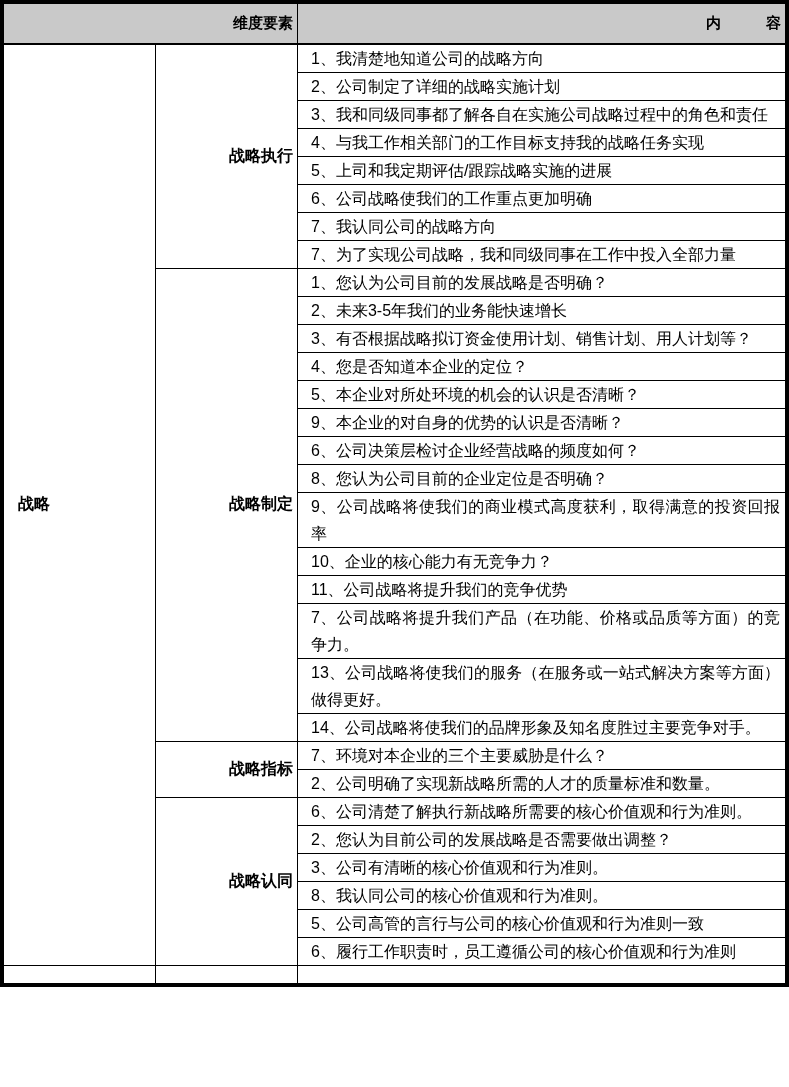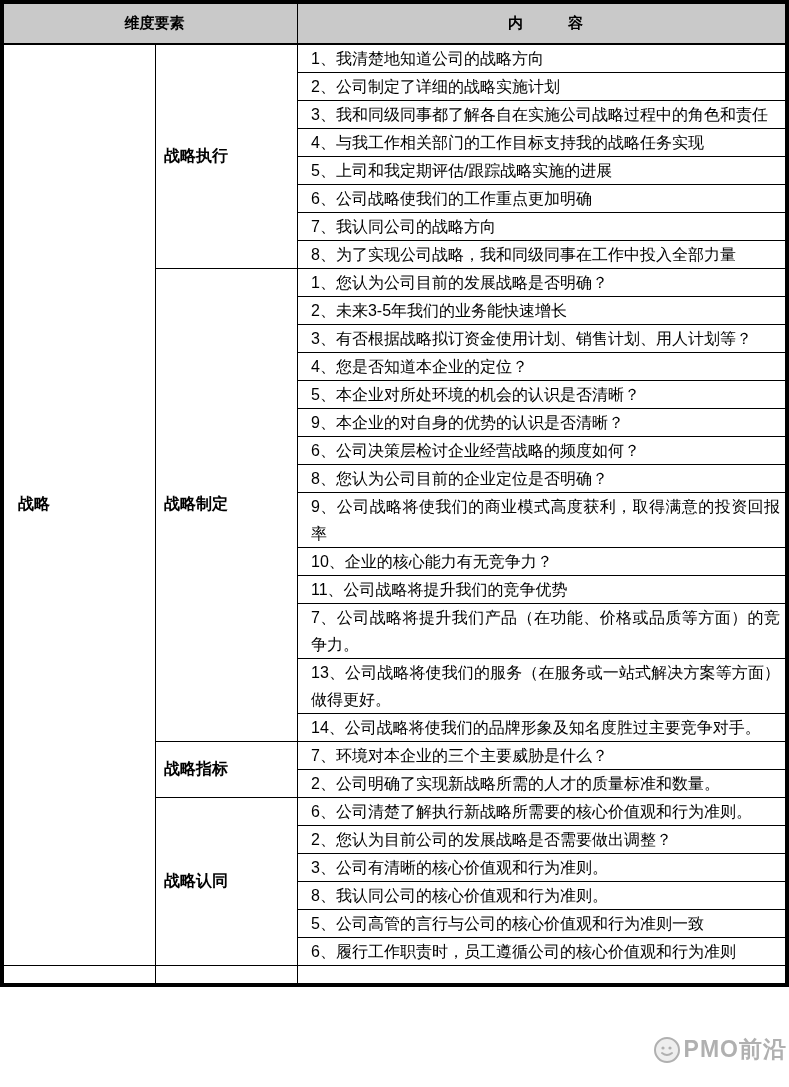--- a/index.html
+++ b/index.html
@@ -26,34 +26,35 @@
   }
   .assessment th, .assessment td {
     border: 1px solid var(--border, #000);
     vertical-align: middle;
     overflow: hidden;
   }
   .assessment th {
     background: var(--header-bg, #c9c9c9);
     font-weight: bold;
     font-size: 15px;
-    text-align: center;
+    text-align: right;
     height: 40px;
     padding: 0 4px 0 12px;
     border-bottom-width: 2px;
   }
   td.dim {
     font-weight: bold;
     font-size: 16px;
     padding: 0 20px 0 14px;
   }
   td.lbl {
     font-weight: bold;
     font-size: 16px;
     padding: 0 4px 0 8px;
+    text-align: right;
   }
   td.q {
     font-size: 16px;
     line-height: 27px;
     padding: 0 5px 0 13px;
     text-align: justify;
   }
   tr.partial td { height: 18px; }
   .watermark {
     position: absolute;
@@ -106,21 +107,21 @@
           <tr>
             <td class="q">5、上司和我定期评估/跟踪战略实施的进展</td>
           </tr>
           <tr>
             <td class="q">6、公司战略使我们的工作重点更加明确</td>
           </tr>
           <tr>
             <td class="q">7、我认同公司的战略方向</td>
           </tr>
           <tr>
-            <td class="q">8、为了实现公司战略，我和同级同事在工作中投入全部力量</td>
+            <td class="q">7、为了实现公司战略，我和同级同事在工作中投入全部力量</td>
           </tr>
           <tr>
             <td class="lbl" rowspan="14">战略制定</td>
             <td class="q">1、您认为公司目前的发展战略是否明确？</td>
           </tr>
           <tr>
             <td class="q">2、未来3-5年我们的业务能快速增长</td>
           </tr>
           <tr>
             <td class="q">3、有否根据战略拟订资金使用计划、销售计划、用人计划等？</td>
@@ -186,24 +187,13 @@
           </tr>
           <tr class="partial">
             <td></td>
             <td></td>
             <td></td>
           </tr>
         </tbody>
     </table>
   </div>
 
-  <div class="watermark">
-    <span>
-      <svg width="28" height="28" viewBox="0 0 28 28">
-        <circle cx="14" cy="14" r="12" fill="rgba(200,200,200,0.35)" stroke="#a6a6a6" stroke-width="2"></circle>
-        <circle cx="10" cy="12" r="1.6" fill="#a6a6a6"></circle>
-        <circle cx="17" cy="12" r="1.6" fill="#a6a6a6"></circle>
-        <path d="M9 17 Q14 21 19 17" stroke="#a6a6a6" stroke-width="2" fill="none" stroke-linecap="round"></path>
-      </svg>
-    </span>
-    <span>PMO前沿</span>
-  </div>
 </div>
 
 </body></html>

